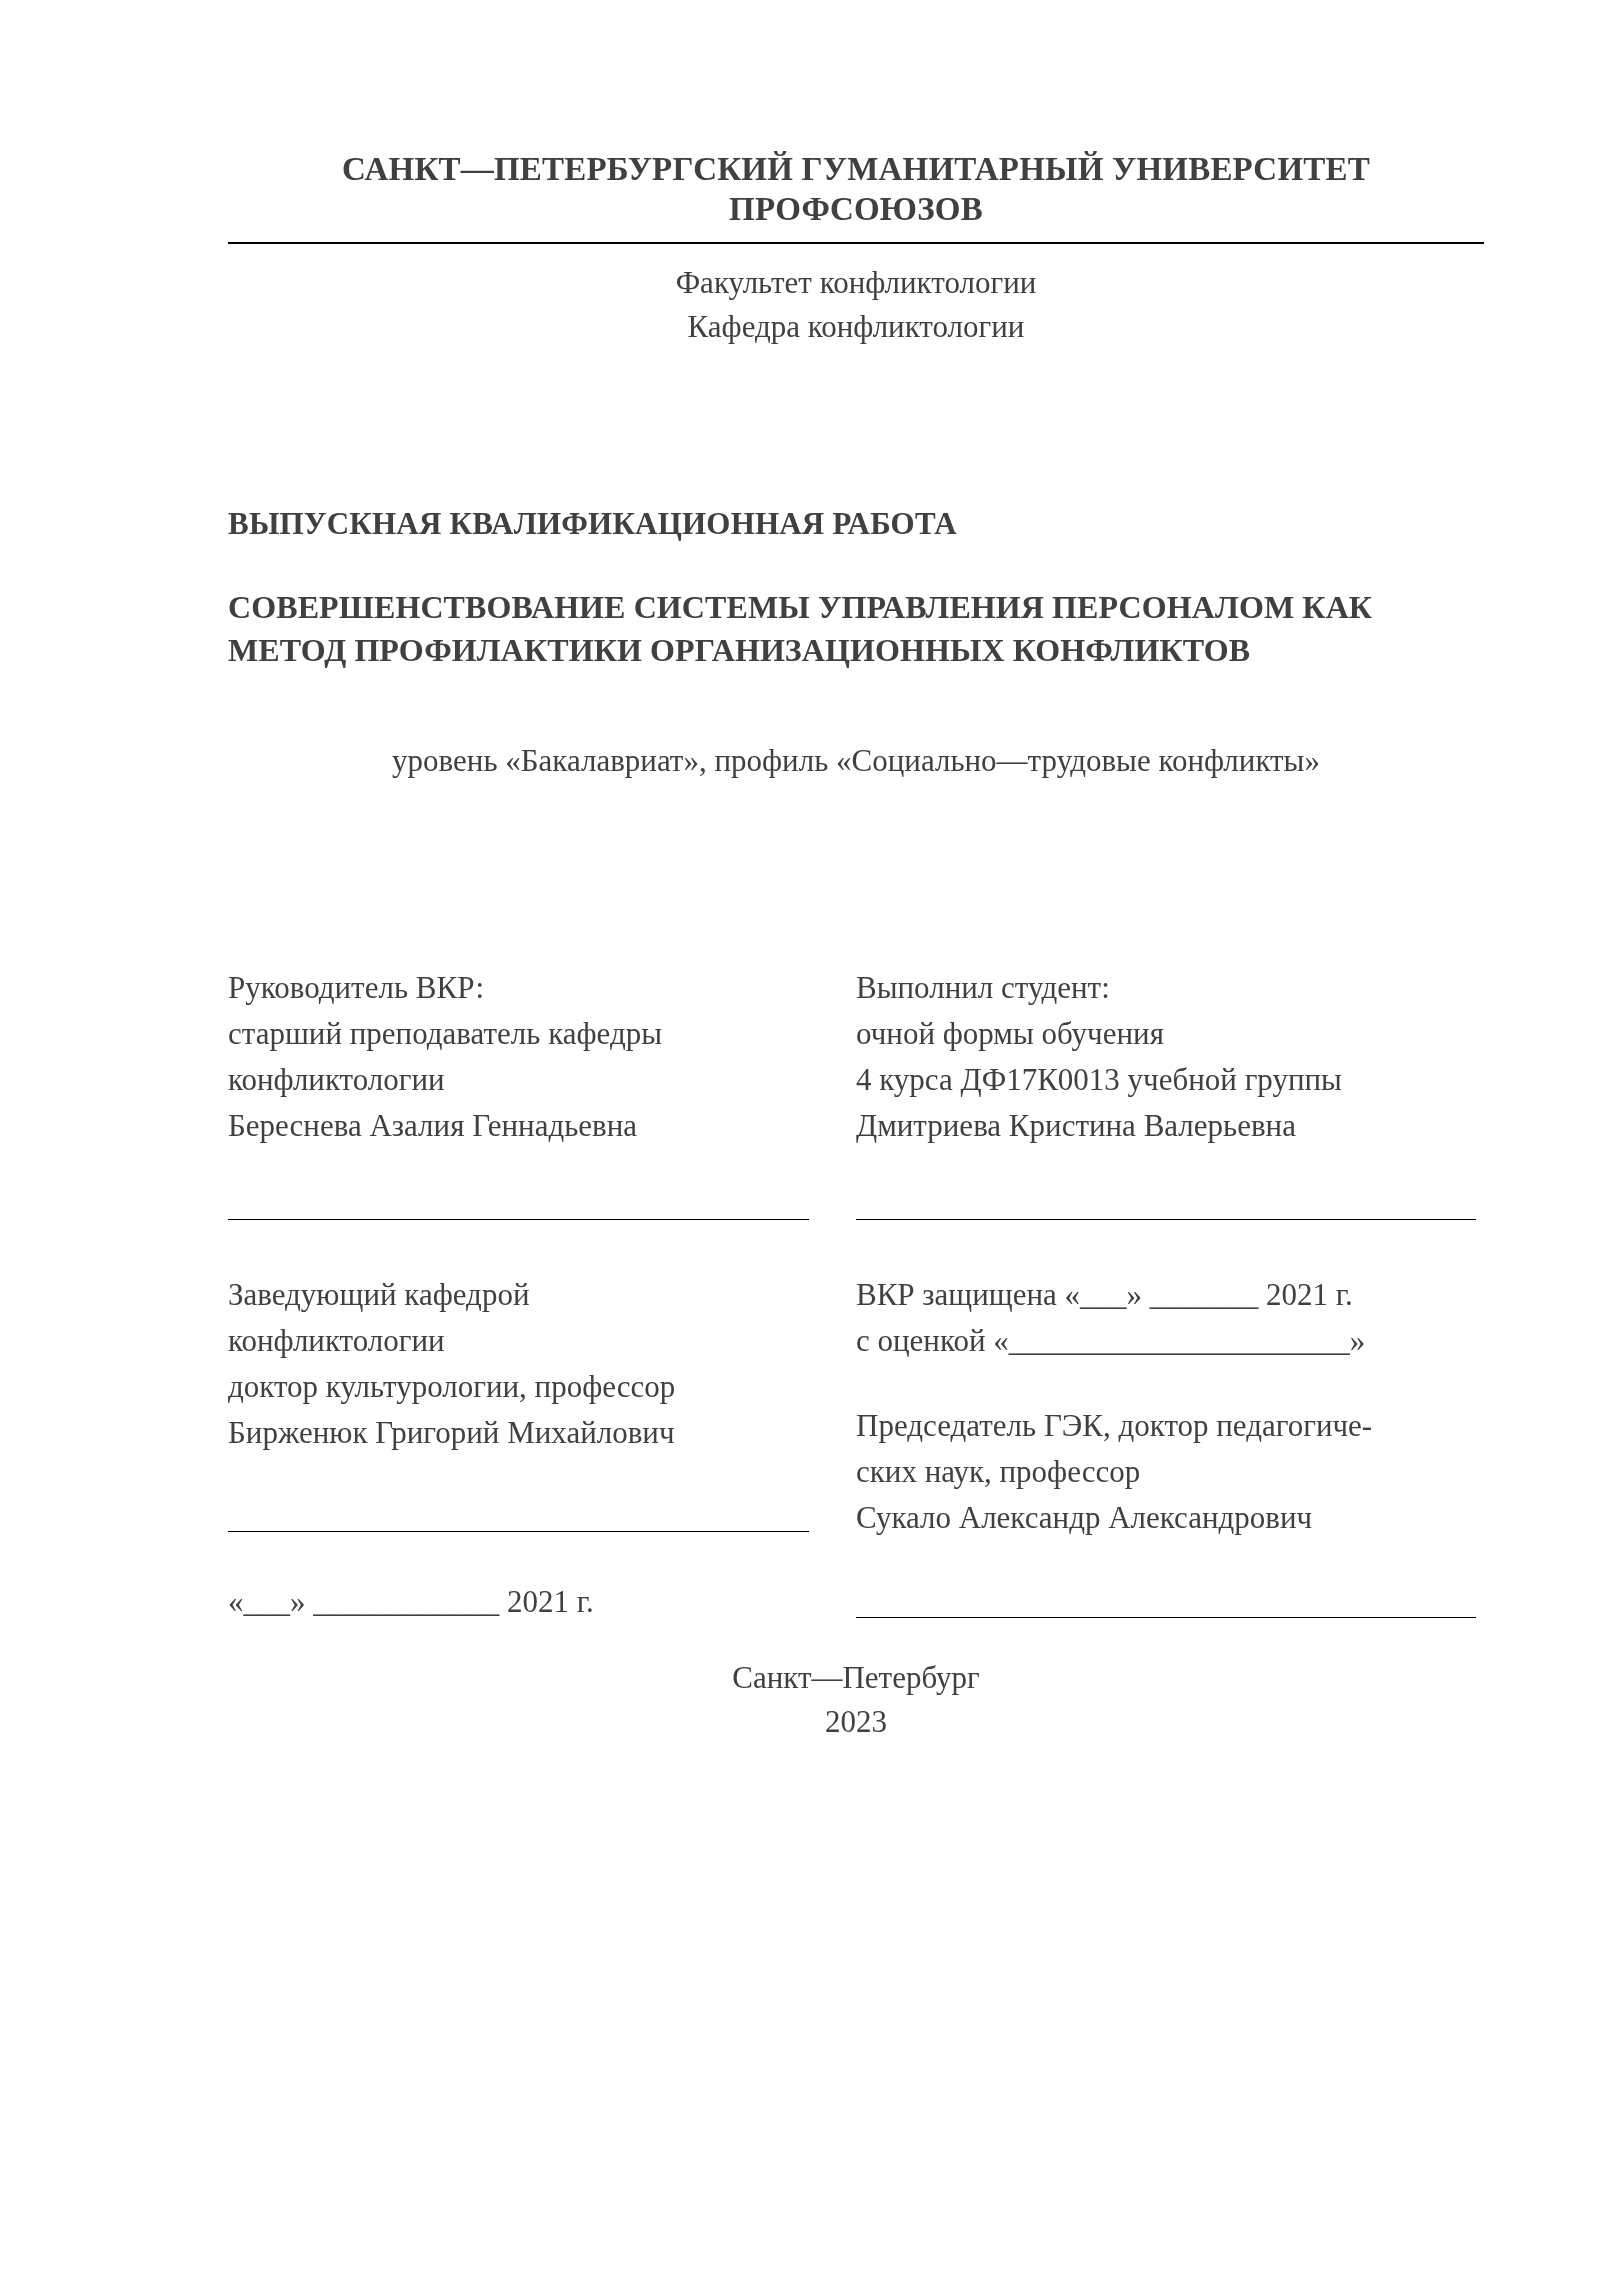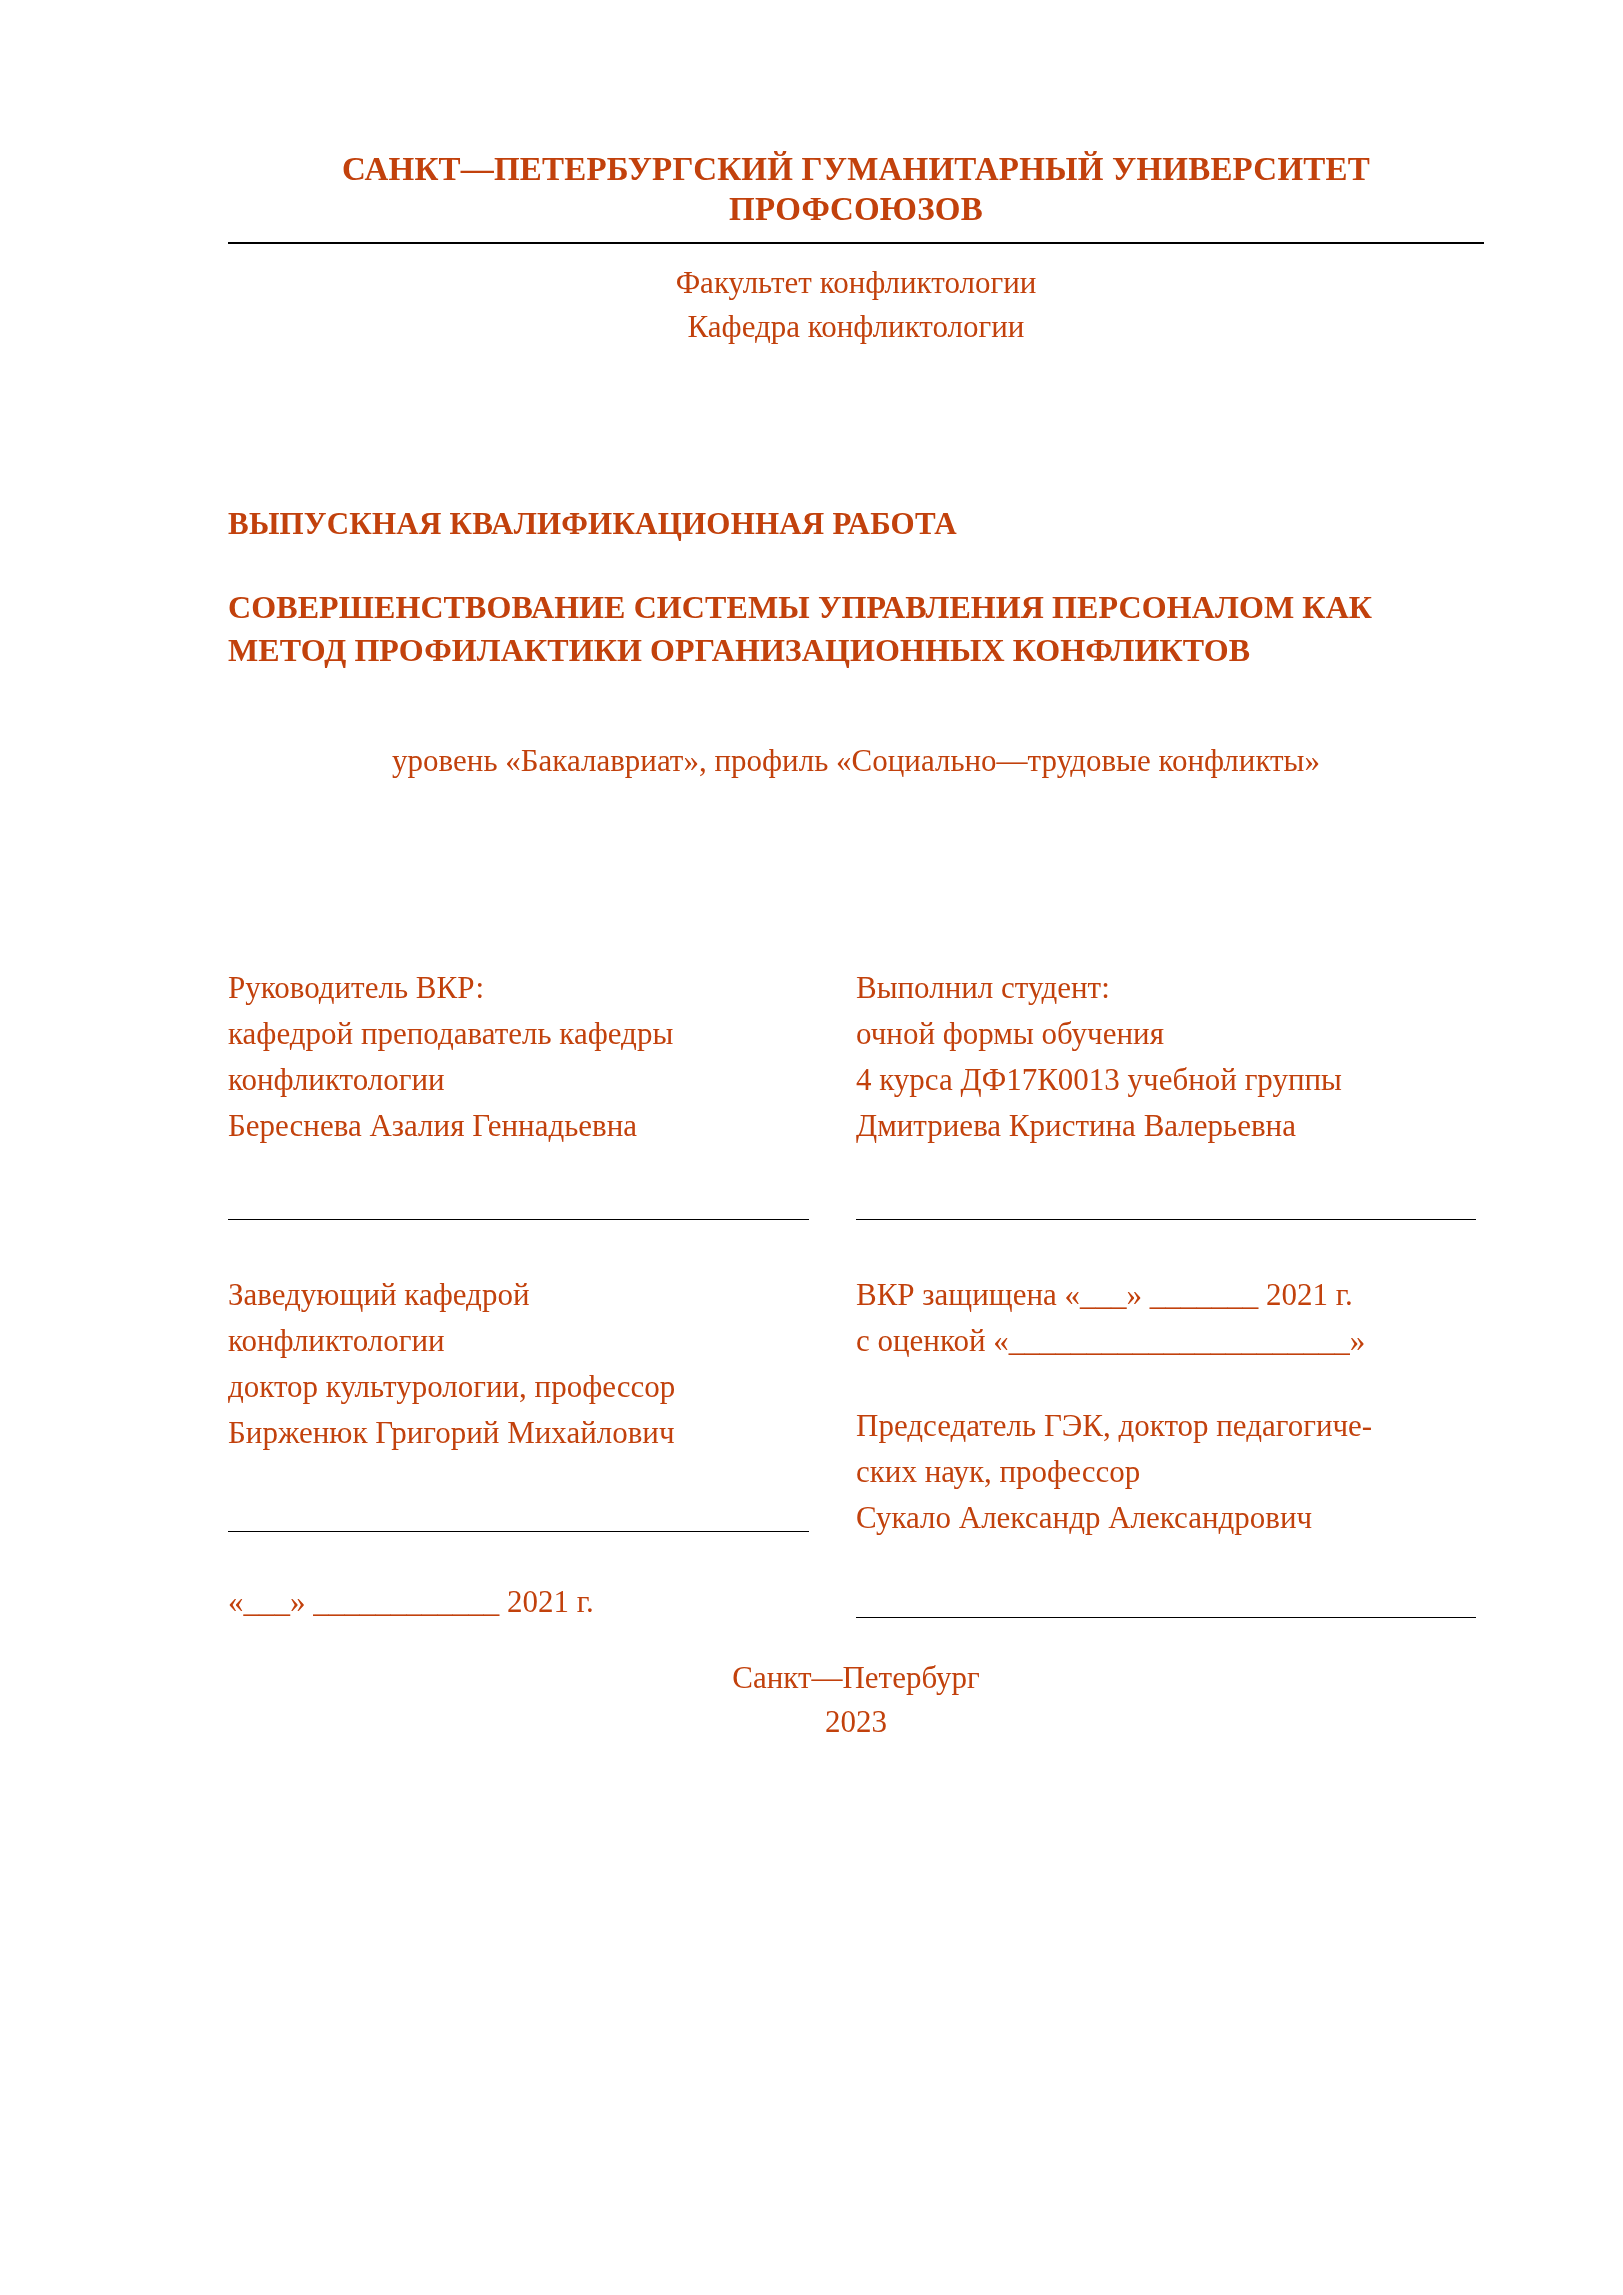--- a/index.html
+++ b/index.html
@@ -7,21 +7,21 @@
     padding: 0;
     background: #ffffff;
   }
   .page {
     width: 1623px;
     height: 2295px;
     background: #ffffff;
     position: relative;
     box-sizing: border-box;
     font-family: "Liberation Serif", "DejaVu Serif", serif;
-    color: #c2410c;
+    color: #404040;
     overflow: hidden;
   }
   .content {
     position: absolute;
     left: 228px;
     top: 0;
     width: 1256px;
   }
 
   
@@ -143,21 +143,21 @@
     <div class="thesis-title">СОВЕРШЕНСТВОВАНИЕ СИСТЕМЫ УПРАВЛЕНИЯ ПЕРСОНАЛОМ КАК МЕТОД ПРОФИЛАКТИКИ ОРГАНИЗАЦИОННЫХ КОНФЛИКТОВ</div>
 
     <div class="program">
       <div>уровень «Бакалавриат», профиль «Социально—трудовые конфликты»</div>
     </div>
 
     <div class="cols">
 
       <div class="col-left">
         <div class="line">Руководитель ВКР:</div>
-        <div class="line">кафедрой преподаватель кафедры</div>
+        <div class="line">старший преподаватель кафедры</div>
         <div class="line">конфликтологии</div>
         <div class="line">Береснева Азалия Геннадьевна</div>
         <div class="sig-line"></div>
 
         <div class="block-gap-1">
           <div class="line">Заведующий кафедрой</div>
           <div class="line">конфликтологии</div>
           <div class="line">доктор культурологии, профессор</div>
           <div class="line">Бирженюк Григорий Михайлович</div>
         </div>

